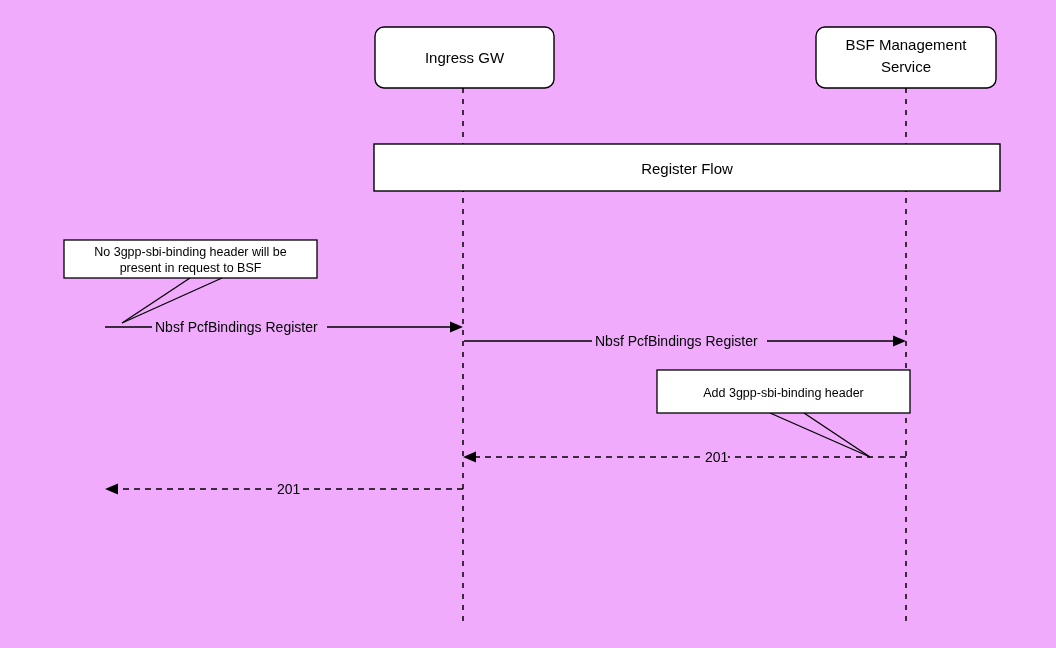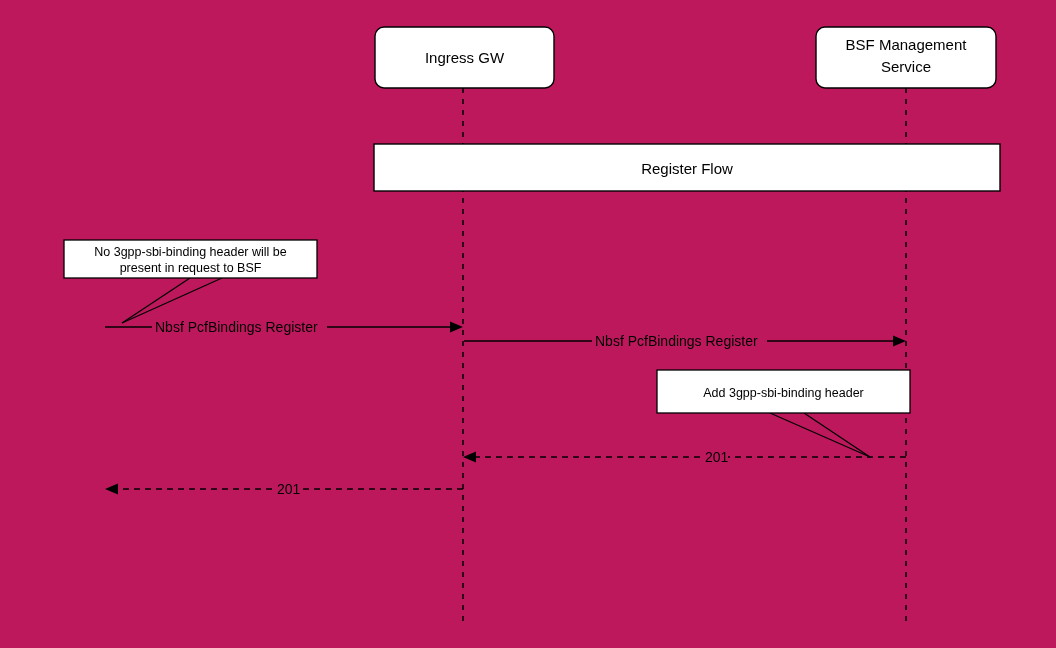--- a/index.html
+++ b/index.html
@@ -8,21 +8,21 @@
     background: #ffffff;
   }
   body {
     font-family: "Liberation Sans", sans-serif;
     color: #000000;
   }
   #canvas {
     position: relative;
     width: 1056px;
     height: 648px;
-    background: #be185d;
+    background: #f0abfc;
     overflow: hidden;
   }
   #diagram-svg {
     position: absolute;
     left: 0;
     top: 0;
     width: 1056px;
     height: 648px;
   }
   .participant-label {

